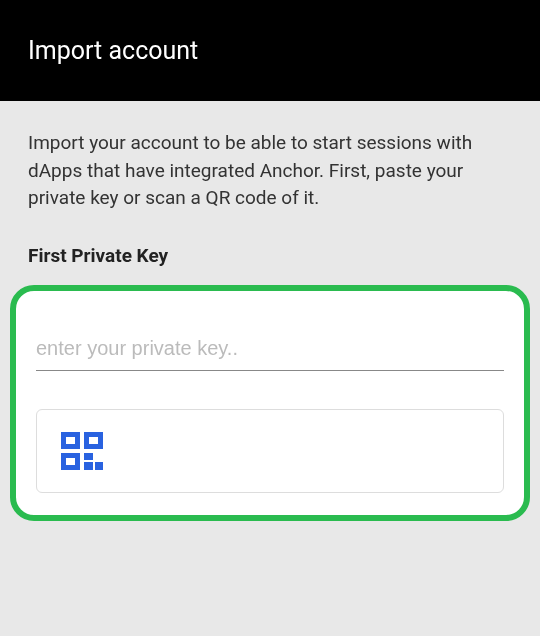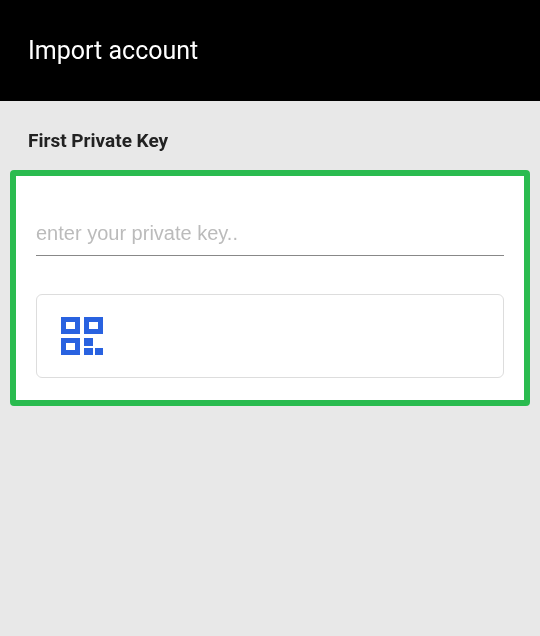--- a/index.html
+++ b/index.html
@@ -34,21 +34,21 @@
     }
     .section-title {
       font-size: 19px;
       font-weight: 700;
       color: #222;
       margin-bottom: 18px;
     }
     .input-card {
       background: white;
       border: 6px solid #2abb4f;
-      border-radius: 4px;
+      border-radius: 24px;
       padding: 22px 20px 22px 20px;
       margin: 0 -18px;
     }
     .private-key-input {
       width: 100%;
       border: none;
       border-bottom: 1px solid #888;
       font-size: 20px;
       padding: 24px 0 10px 0;
       outline: none;
@@ -111,20 +111,21 @@
     }
   </style>
 </head>
 <body>
 
 <div class="header">
   <h1 class="header-title">Import account</h1>
 </div>
 
 <div class="content">
+  <p class="description">Import your account to be able to start sessions with dApps that have integrated Anchor. First, paste your private key or scan a QR code of it.</p>
 
   <h2 class="section-title">First Private Key</h2>
 
   <div class="input-card">
     <input type="text" class="private-key-input" placeholder="enter your private key.." style="">
     
     <div class="scan-button">
       <div class="qr-icon">
         <div class="qr-square"></div>
         <div class="qr-square"></div>

